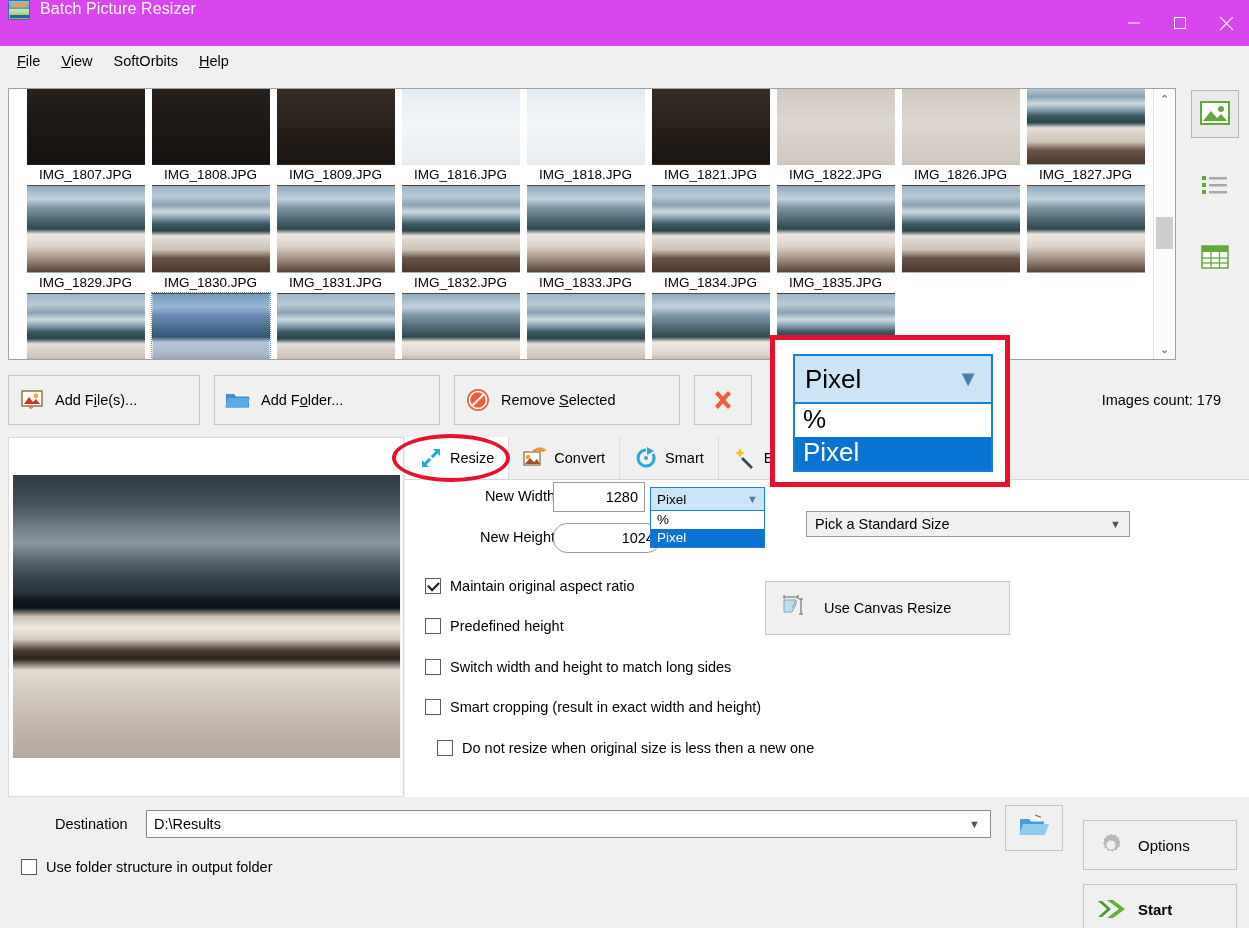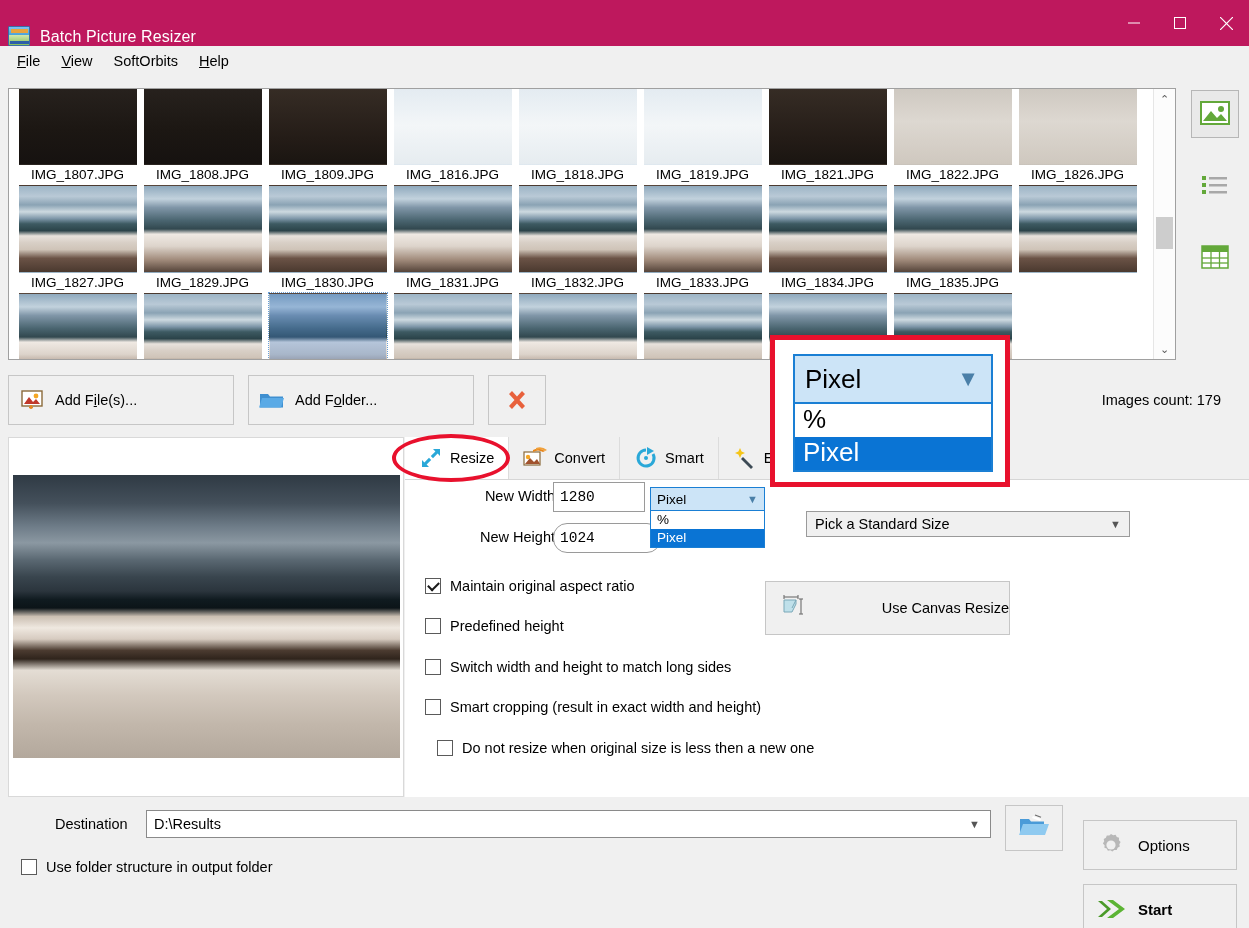--- a/index.html
+++ b/index.html
@@ -8,21 +8,21 @@
     width:1249px; height:928px;
     font-family:"Liberation Sans", sans-serif;
     font-size:13px; color:#000;
     background:#f0f0f0;
     overflow:hidden;
     position:relative;
   }
 
   
   .titlebar{
-    height:46px; background:#be185d; display:flex; align-items:flex-end;
+    height:46px; background:#d946ef; display:flex; align-items:flex-start;
     position:relative;
   }
   .app-icon{
     width:22px;height:20px;margin-left:8px;margin-right:10px;
     border:1px solid #3a6ea5;border-radius:1px;
     background:linear-gradient(#7fc4f0 0%,#4ba3dd 42%,#cfe8b0 43%,#86bf5a 100%);
     position:relative;flex:none;
   }
   .app-icon:before{
     content:"";position:absolute;left:2px;top:2px;width:17px;height:4px;
@@ -57,21 +57,21 @@
     position:absolute; left:8px; top:88px; width:1168px; height:272px;
     border:1px solid #a0a0a0; background:#fff; overflow:hidden;
   }
   .thumbs-scroll{
     position:absolute; left:0; top:0; right:22px; bottom:0;
     overflow:hidden;
   }
   .thumbs-grid{
     display:grid;
     grid-template-columns:repeat(9,125px);
-    padding-left:6px;
+    padding-left:14px;
     position:relative; top:-12px;
   }
   .thumb-cell{ width:125px; }
   .thumb-img{
     width:118px;height:88px;margin:0 auto;display:block;
     border:1px solid transparent;
     background-size:cover; background-position:center;
   }
   .thumb-cell.sel .thumb-img{
     outline:1px dotted #6aa0d8;
@@ -140,21 +140,21 @@
   
   .toolrow{
     position:absolute; left:8px; top:375px; height:50px; display:flex; gap:14px;
   }
   .tbtn{
     height:50px; display:flex; align-items:center;
     border:1px solid #c6c6c6; background:#f0f0f0; cursor:default;
   }
   .tbtn .tico{ width:46px; display:flex; align-items:center; justify-content:center; }
   .tbtn .tlabel{ font-size:14.5px; padding-right:26px; }
-  .w-addfiles{ width:226px; }
+  .w-addfiles{ width:192px; }
   .w-addfolder{ width:226px; }
   .w-remove{ width:226px; }
   .w-x{ width:58px; justify-content:center; }
   .w-x .tico{ width:auto; }
 
   .images-count{
     position:absolute; right:28px; top:392px; font-size:14.5px;
   }
 
   
@@ -193,21 +193,21 @@
 
   
   .form{
     position:absolute; left:405px; top:480px; width:844px; height:317px; background:#fff;
   }
   .field-label{
     position:absolute; font-size:14.5px; text-align:right;
   }
   .txtbox{
     position:absolute; border:1px solid #9a9a9a; background:#fff;
-    font-size:14.5px; padding:3px 6px; font-family:Liberation Mono, monospace;
+    font-size:14.5px; padding:3px 6px; font-family:Liberation Sans, sans-serif;text-align:right;
   }
   .unit-combo{
     position:absolute; left:650px; top:487px; width:115px; height:24px;
     border:1px solid #1a7fd4; background:#cce4f7;
     display:flex; align-items:center; padding-left:6px;
     font-size:13.5px;
   }
   .unit-combo .chev{ position:absolute; right:6px; color:#4a7fa8; font-size:11px; }
   .unit-list{
     position:absolute; left:650px; top:511px; width:115px;
@@ -219,21 +219,21 @@
   .std-combo{
     position:absolute; left:806px; top:511px; width:324px; height:26px;
     border:1px solid #9a9a9a; background:#f0f0f0;
     display:flex; align-items:center; padding-left:8px; font-size:14.5px;
   }
   .std-combo .chev{ position:absolute; right:8px; color:#555; font-size:11px; }
 
   .canvas-btn{
     position:absolute; left:765px; top:581px; width:245px; height:54px;
     border:1px solid #c6c6c6; background:#f0f0f0;
-    display:flex; align-items:center; font-size:14.5px;justify-content:space-between;
+    display:flex; align-items:center; font-size:14.5px;
   }
   .canvas-btn .cico{ width:58px;display:flex;align-items:center;justify-content:center; }
 
   .chk-row{ position:absolute; display:flex; align-items:center; gap:9px; font-size:14.5px; }
   .chkbox{
     width:16px;height:16px;border:1px solid #5a5a5a;background:#fff;
     display:flex;align-items:center;justify-content:center;flex:none;
   }
   .chkbox.on:after{
     content:"";width:9px;height:5px;border-left:2px solid #1a1a1a;border-bottom:2px solid #1a1a1a;
@@ -339,24 +339,20 @@
         </div>
         <div class="thumb-cell">
           <div class="thumb-img sky-top"></div>
           <div class="thumb-name">IMG_1816.JPG</div>
         </div>
         <div class="thumb-cell">
           <div class="thumb-img sky-top"></div>
           <div class="thumb-name">IMG_1818.JPG</div>
         </div>
         <div class="thumb-cell">
-          <div class="thumb-img sky-top"></div>
-          <div class="thumb-name">IMG_1819.JPG</div>
-        </div>
-        <div class="thumb-cell">
           <div class="thumb-img dark-top2"></div>
           <div class="thumb-name">IMG_1821.JPG</div>
         </div>
         <div class="thumb-cell">
           <div class="thumb-img sand-top"></div>
           <div class="thumb-name">IMG_1822.JPG</div>
         </div>
         <div class="thumb-cell">
           <div class="thumb-img sand-top"></div>
           <div class="thumb-name">IMG_1826.JPG</div>
@@ -481,20 +477,30 @@
   <div class="tbtn w-addfolder">
     <span class="tico">
       <svg width="26" height="20" viewBox="0 0 26 20">
         <path d="M1 4 h8 l2 2.5 h13 v11 h-23 Z" fill="#3f8fd0"></path>
         <path d="M3 8 h22 l-3 9.5 h-22 Z" fill="#5aaae6"></path>
       </svg>
     </span>
     <span class="tlabel">Add F<u>o</u>lder...</span>
   </div>
 
+  <div class="tbtn w-remove">
+    <span class="tico">
+      <svg width="26" height="26" viewBox="0 0 26 26">
+        <circle cx="13" cy="13" r="11" fill="#e8613c"></circle>
+        <circle cx="13" cy="13" r="8.5" fill="#e8613c" stroke="#fff" stroke-width="1.6"></circle>
+        <line x1="7" y1="19" x2="19" y2="7" stroke="#fff" stroke-width="2.2"></line>
+      </svg>
+    </span>
+    <span class="tlabel">Remove <u>S</u>elected</span>
+  </div>
 
   <div class="tbtn w-x">
     <span class="tico">
       <svg width="26" height="26" viewBox="0 0 26 26">
         <path d="M5 7 L8 4 L13 9.5 L18 4 L21 7 L15.5 13 L21 19 L18 22 L13 16.5 L8 22 L5 19 L10.5 13 Z" fill="#e8613c"></path>
       </svg>
     </span>
   </div>
 </div>
 

